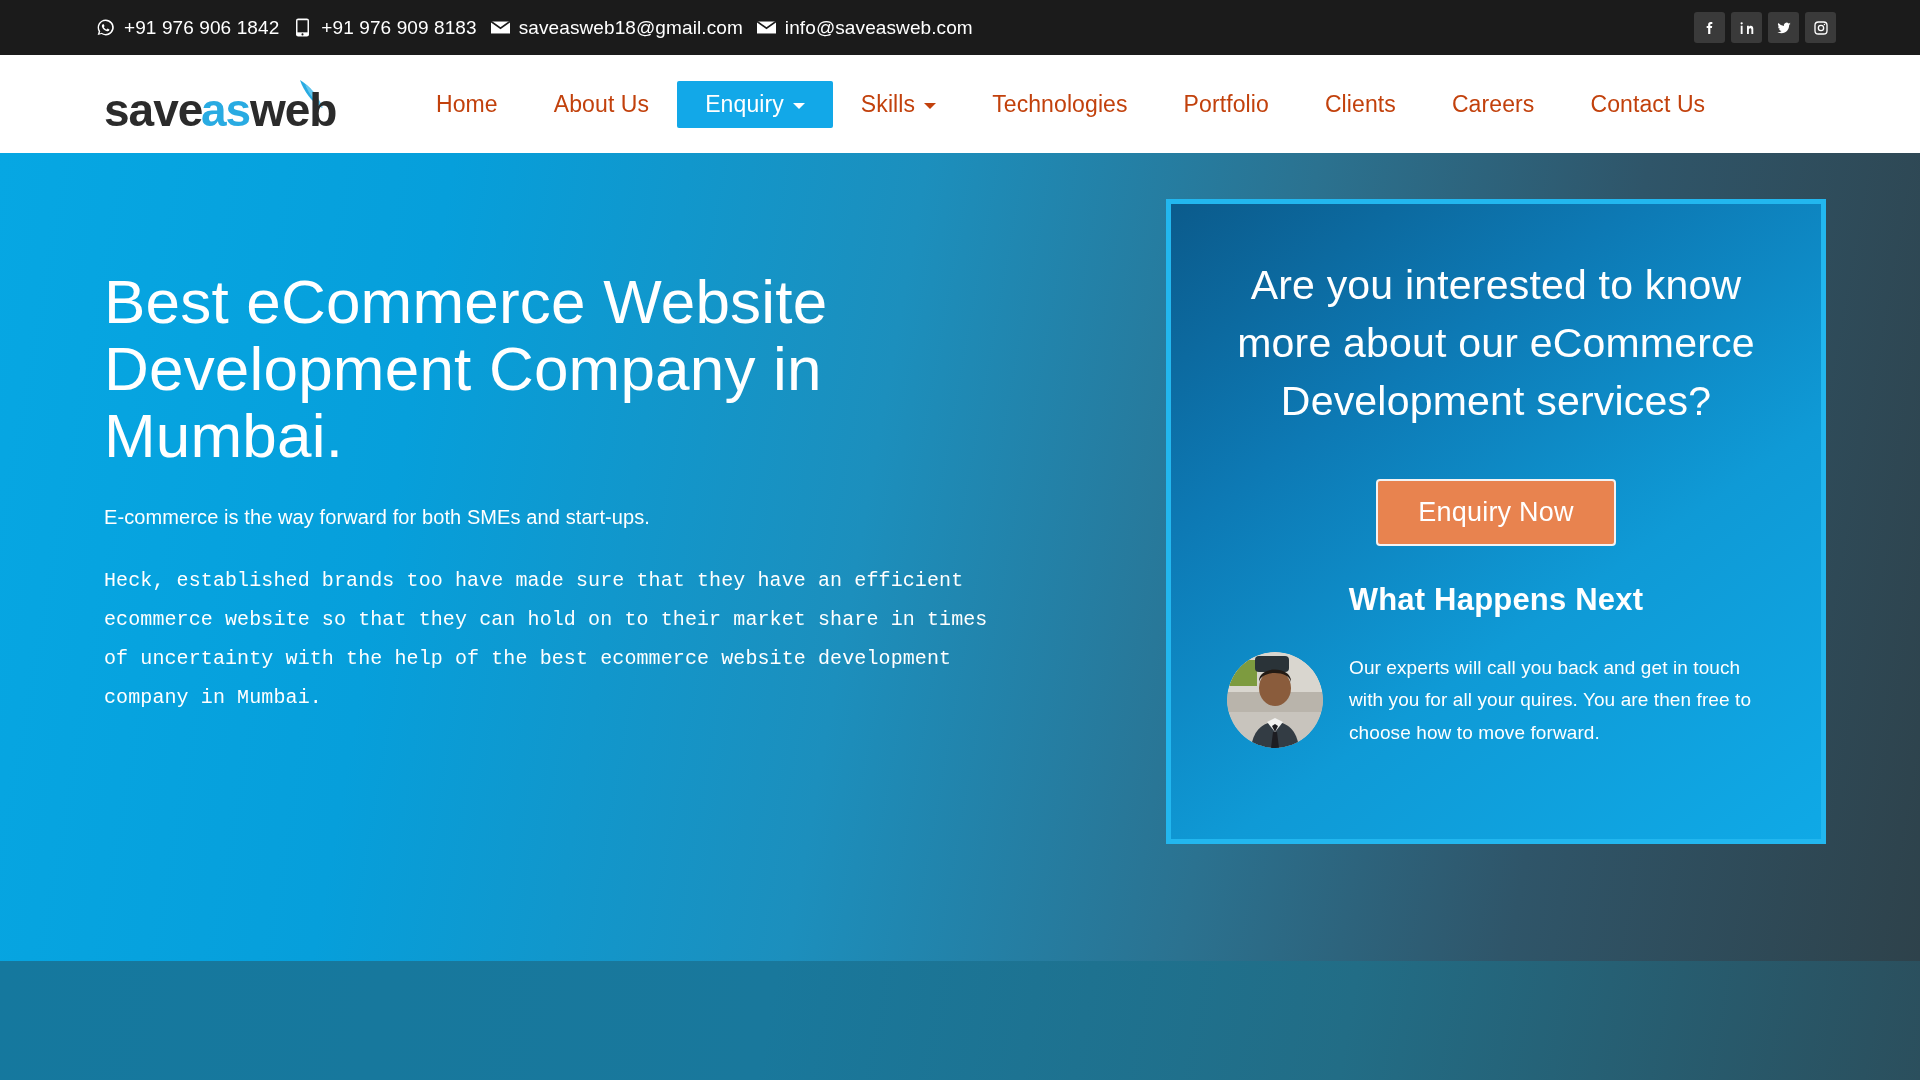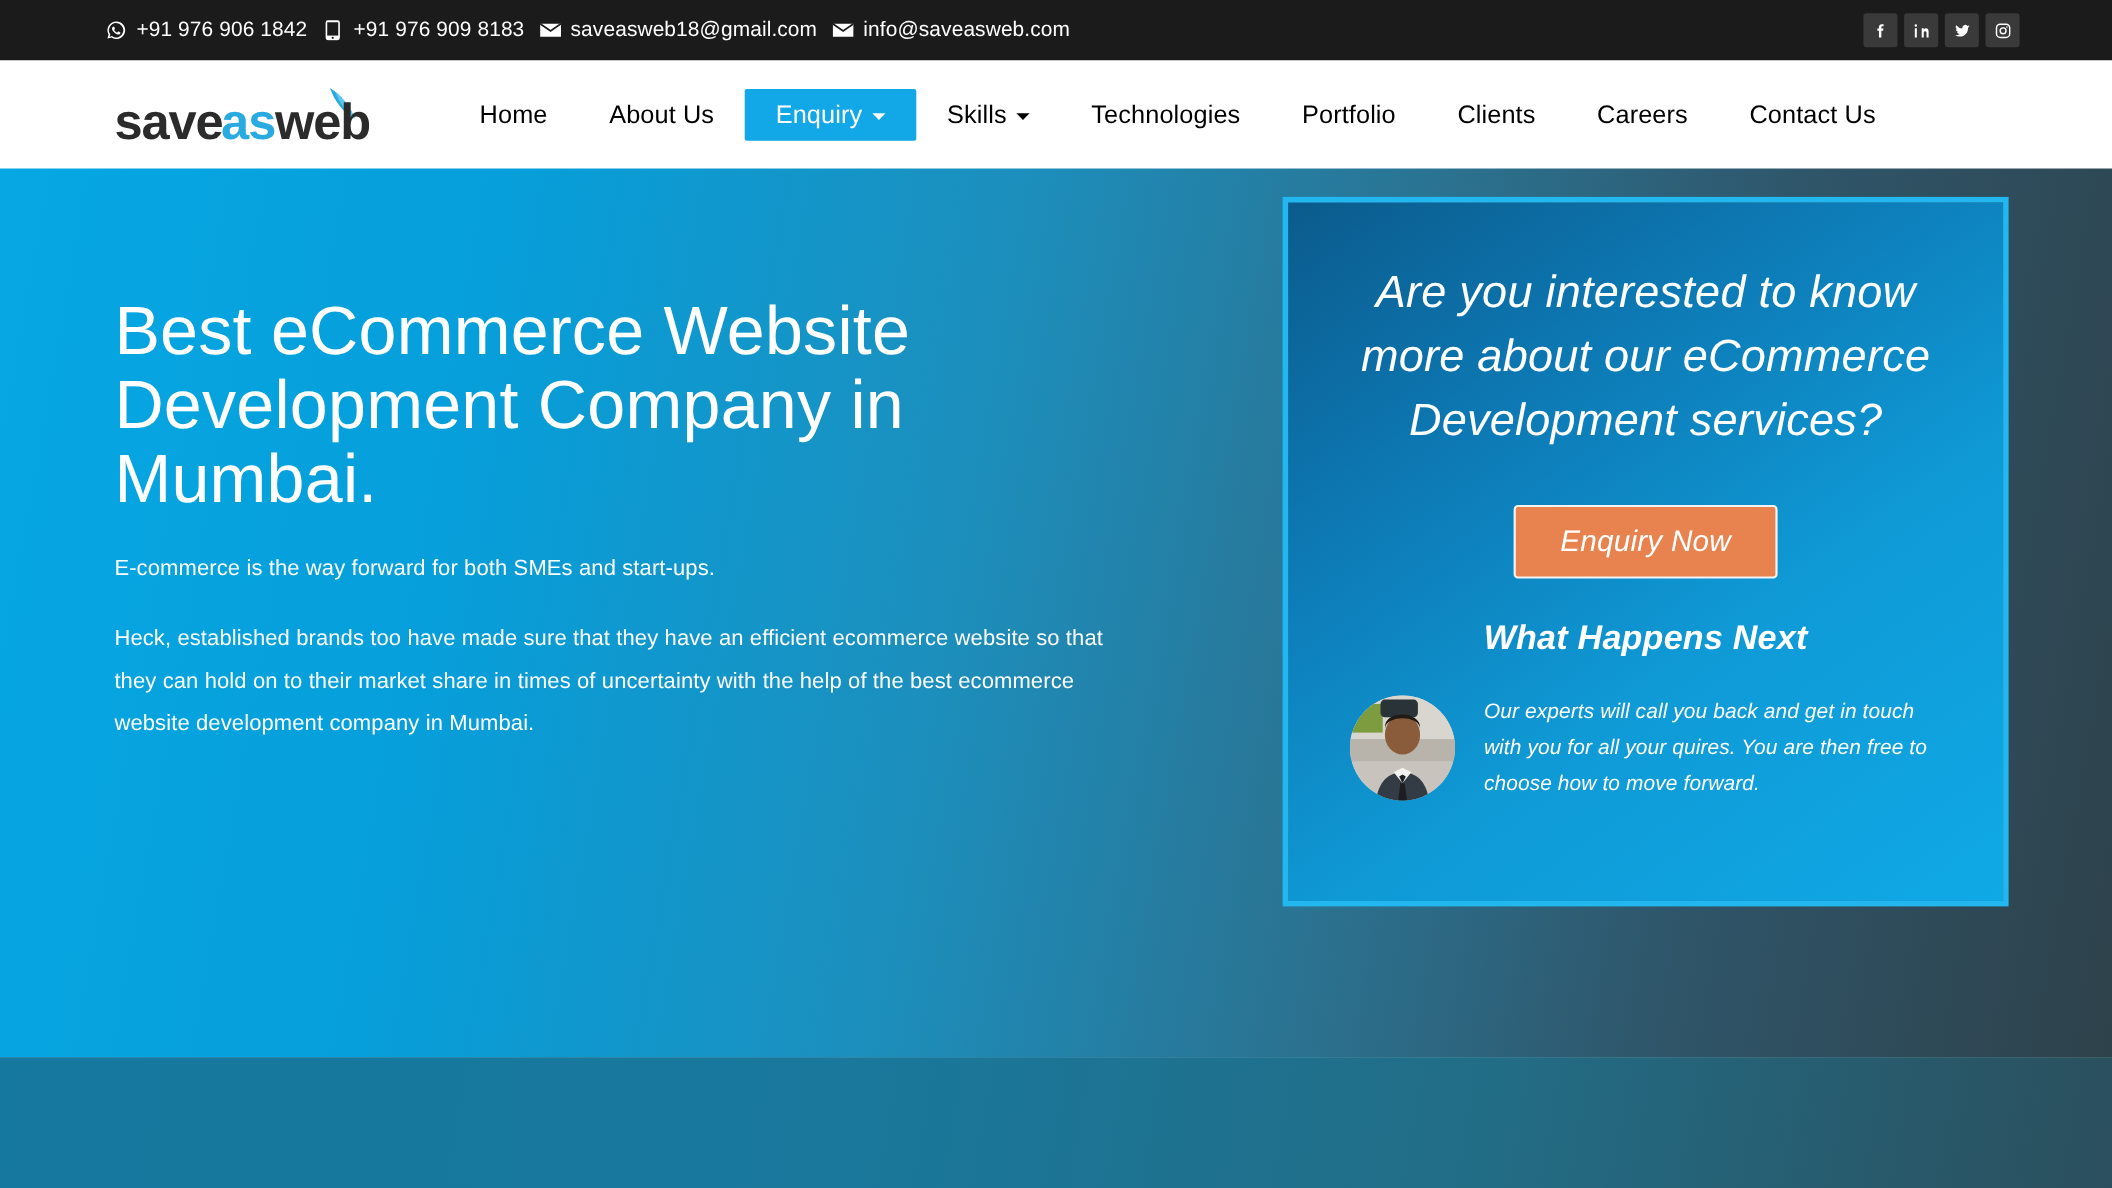--- a/index.html
+++ b/index.html
@@ -31,21 +31,21 @@
   .header{
     height:98px;width:100%;background:#ffffff;
     display:flex;align-items:center;padding:0 80px 0 104px;
     position:relative;z-index:5;
   }
   .logo{display:flex;align-items:center;height:60px;cursor:pointer;}
   .logo svg{display:block;}
 
   .nav{display:flex;align-items:center;margin-left:72px;gap:0;}
   .nav-item{
-    font-size:23px;color:#000000;padding:0 28px;height:47px;
+    font-size:23px;color:#c2410c;padding:0 28px;height:47px;
     display:flex;align-items:center;gap:9px;cursor:pointer;white-space:nowrap;
     letter-spacing:.1px;
   }
   .nav-item.active{background:#12a8e8;color:#ffffff;border-radius:2px;}
   .caret{
     width:0;height:0;border-left:6px solid transparent;border-right:6px solid transparent;
     border-top:6px solid currentColor;margin-top:4px;
   }
 
   
@@ -60,25 +60,25 @@
   .hero-title{
     font-size:62px;line-height:1.08;font-weight:300;color:#ffffff;
     letter-spacing:.2px;max-width:760px;margin-top:44px;
   }
   .hero-sub{
     margin-top:32px;font-size:20px;line-height:1.55;color:#ffffff;
     max-width:910px;letter-spacing:.1px;
   }
   .hero-para{
     margin-top:28px;font-size:20px;line-height:1.95;color:#ffffff;
-    max-width:910px;letter-spacing:.1px;
-  }
-
-  
-  .hero-right{flex:1;display:flex;justify-content:flex-end;padding-top:26px;font-style:italic;}
+    max-width:910px;letter-spacing:.1px;font-family:Liberation Mono, monospace;
+  }
+
+  
+  .hero-right{flex:1;display:flex;justify-content:flex-end;padding-top:46px;}
   .card{
     width:660px;height:645px;border:5px solid #22b7ef;
     background:linear-gradient(145deg,#0b5b8c 0%,#0d79b4 30%,#0f9ad6 62%,#0fa9e6 100%);
     padding:52px 40px 0;text-align:center;
   }
   .card-title{
     font-size:41px;line-height:1.42;font-weight:300;color:#ffffff;letter-spacing:.2px;
   }
   .enquiry-btn{
     display:inline-block;margin-top:48px;

